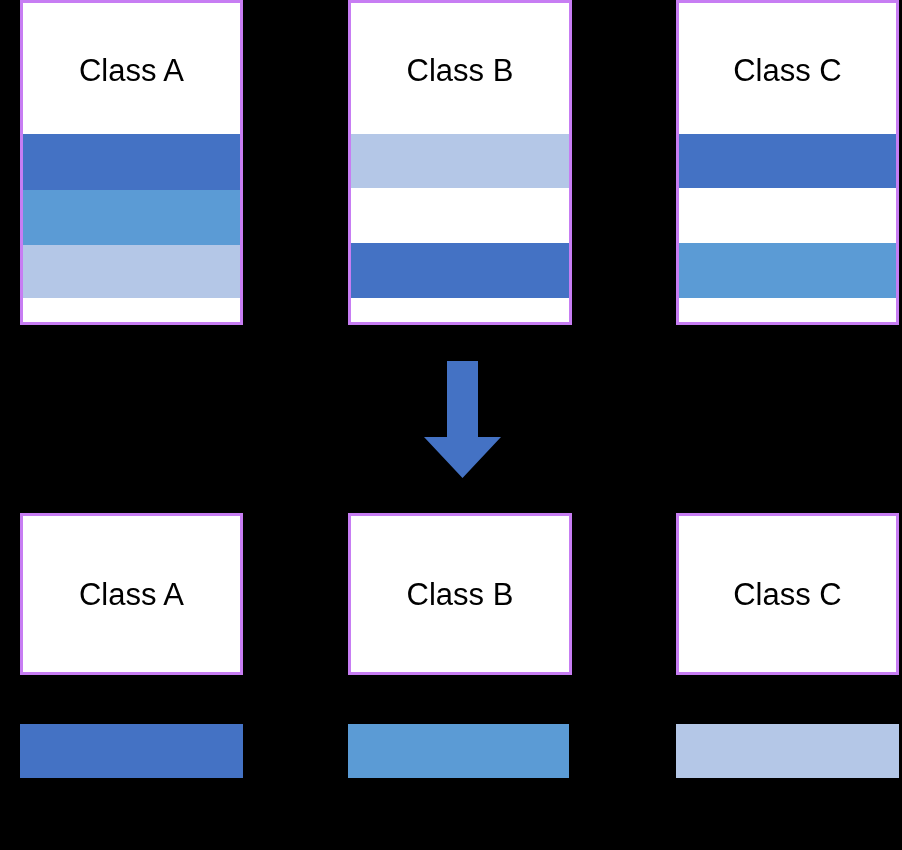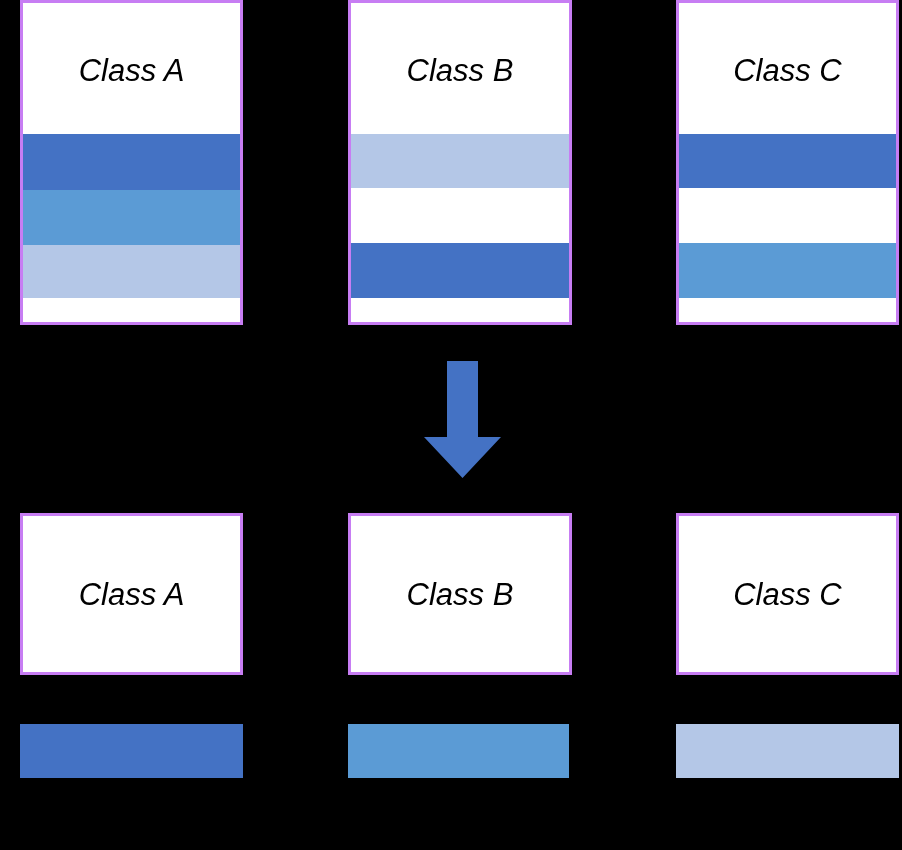--- a/index.html
+++ b/index.html
@@ -68,21 +68,21 @@
   }
   .arrow-wrap svg {
     display: block;
     width: 100%;
     height: 100%;
   }
 </style>
 </head>
 <body>
 
-<div id="canvas" style="background: rgb(0, 0, 0); font-style: italic;">
+<div id="canvas" style="background: rgb(0, 0, 0);">
 
   <div class="class-box" id="top-box-0" style="left: 20px; top: 0px; width: 223px; height: 325px; border-color: rgb(199, 125, 243); background: rgb(255, 255, 255);">
     <div class="band" id="t0b0" style="top: 131px; height: 56px; background: rgb(68, 114, 196);"></div>
     <div class="band" id="t0b1" style="top: 187px; height: 55px; background: rgb(91, 155, 213);"></div>
     <div class="band" id="t0b2" style="top: 242px; height: 53px; background: rgb(180, 199, 231);"></div>
     <div class="box-title" style="top: 52px;">Class A</div>
   </div>
 
   <div class="class-box" id="top-box-1" style="left: 348px; top: 0px; width: 224px; height: 325px; border-color: rgb(199, 125, 243); background: rgb(255, 255, 255);">
     <div class="band" id="t1b0" style="top: 131px; height: 54px; background: rgb(180, 199, 231);"></div>

